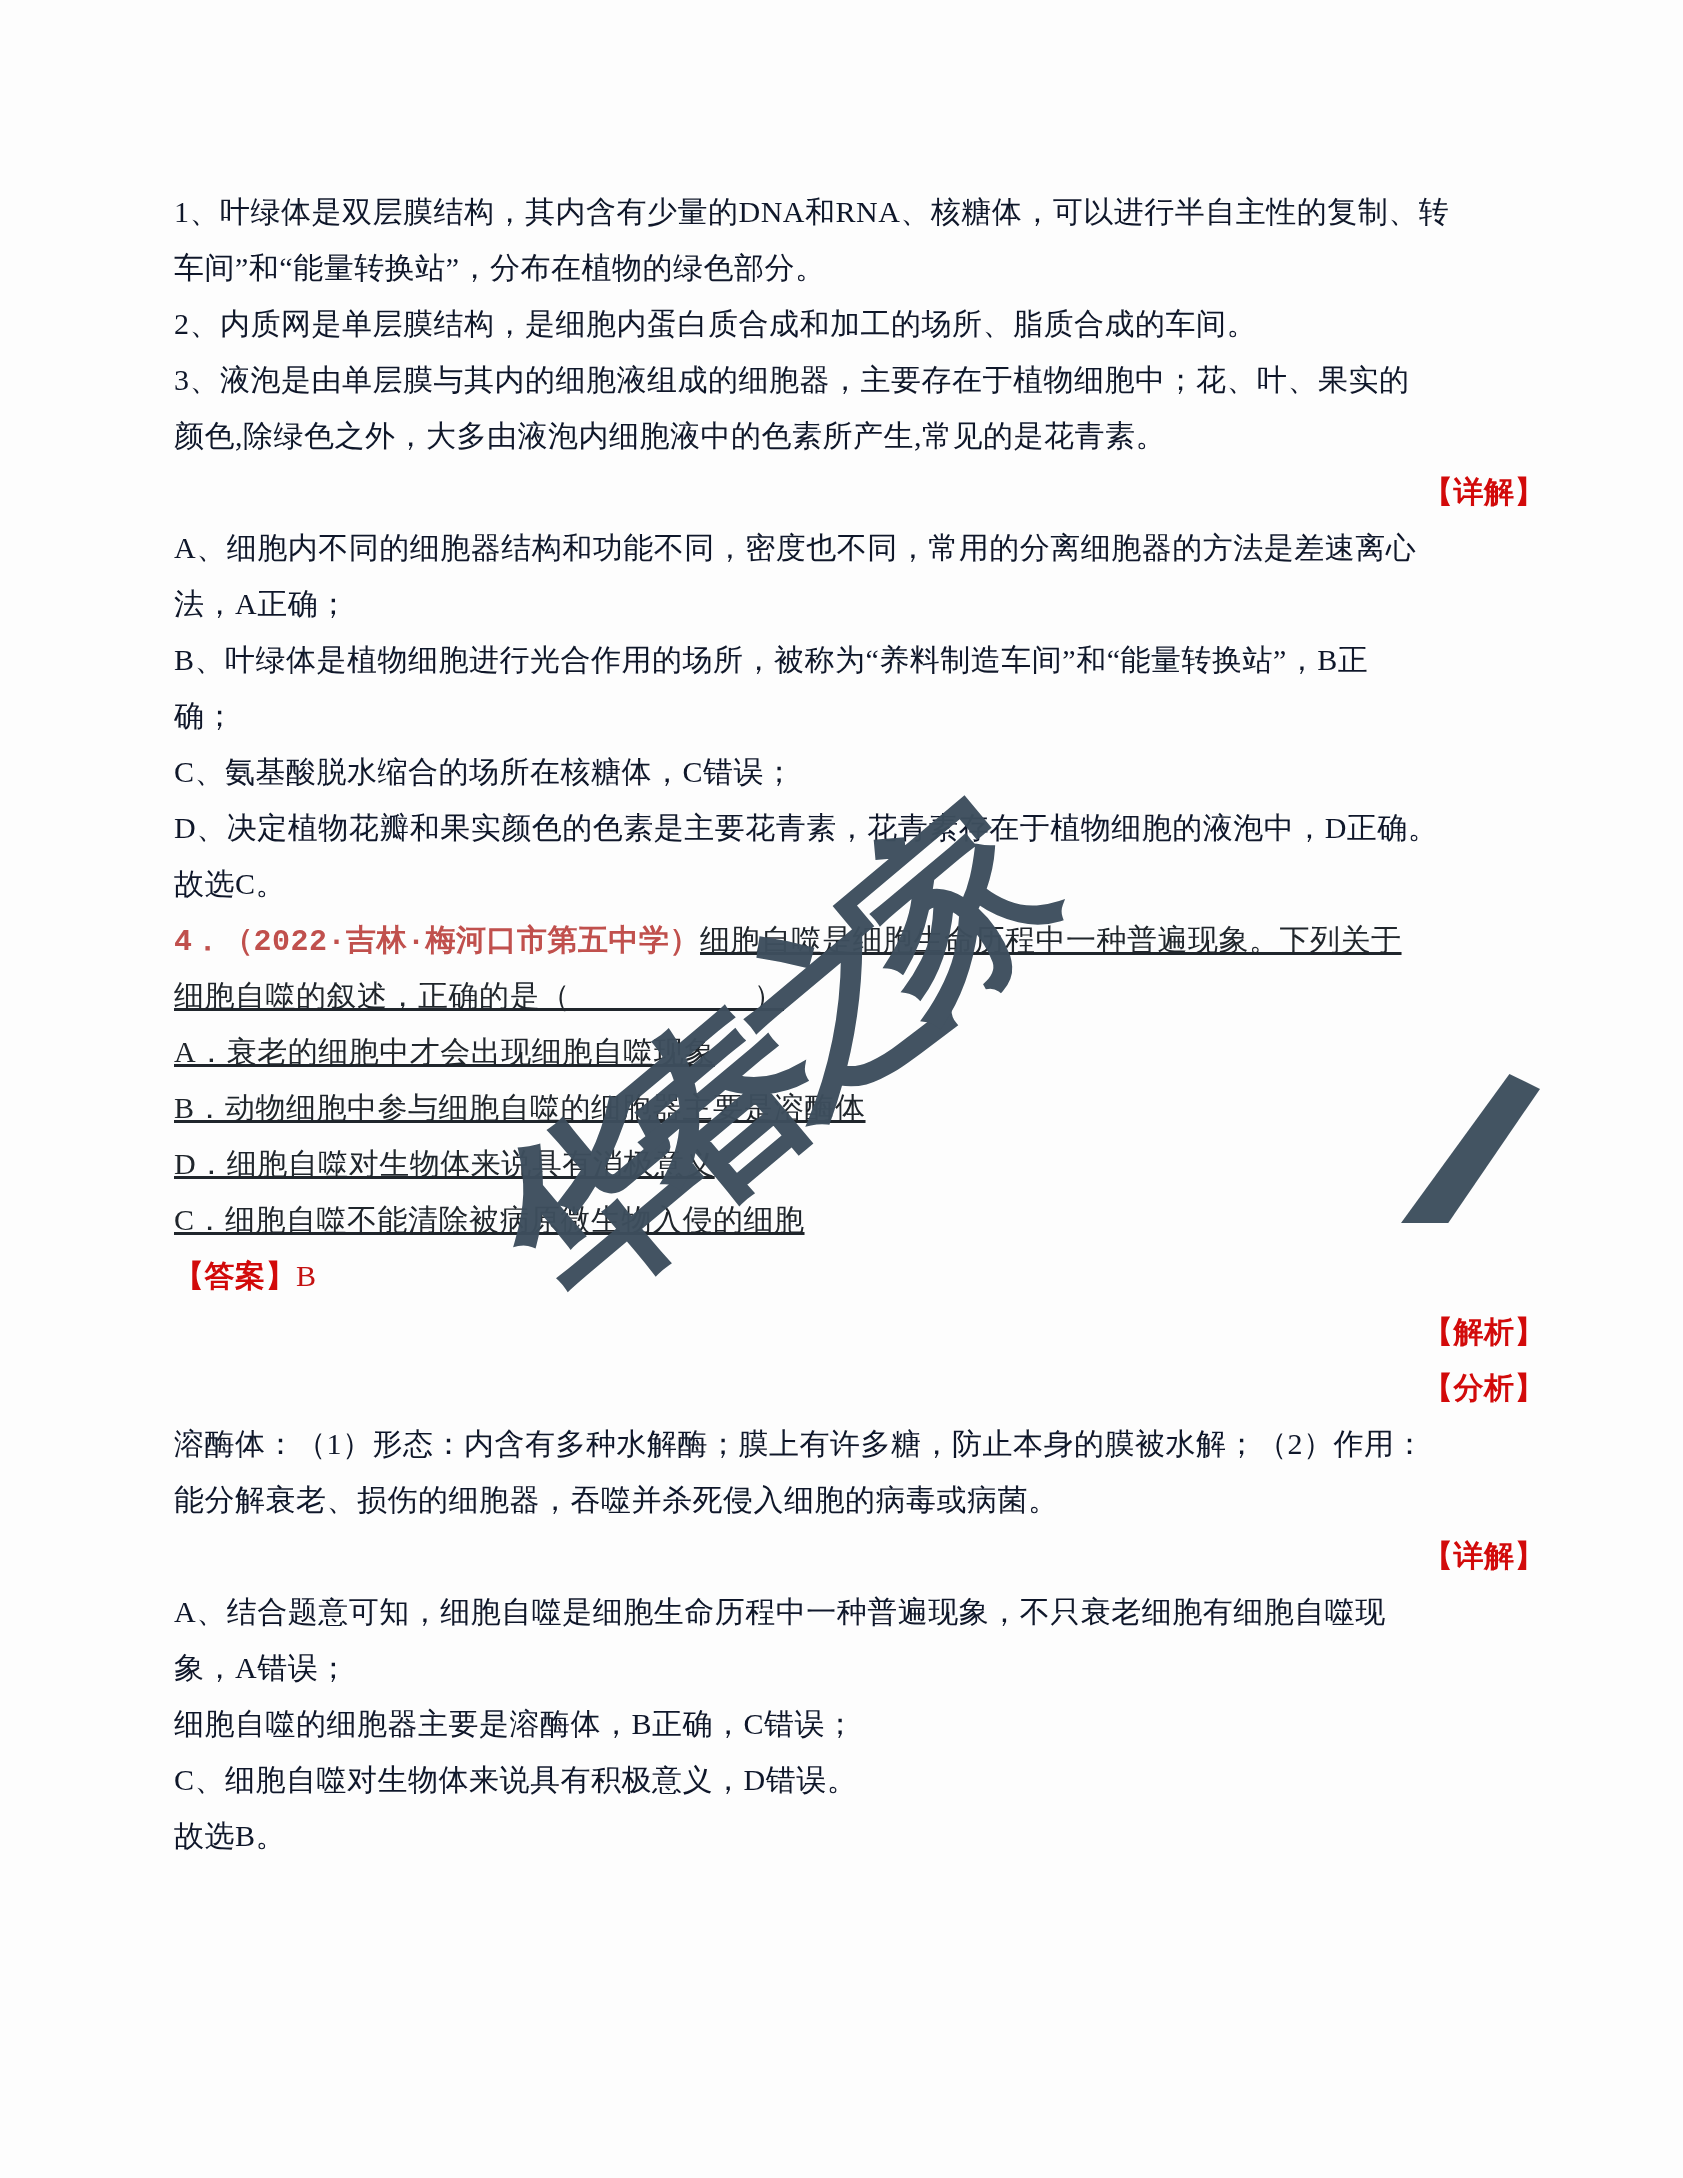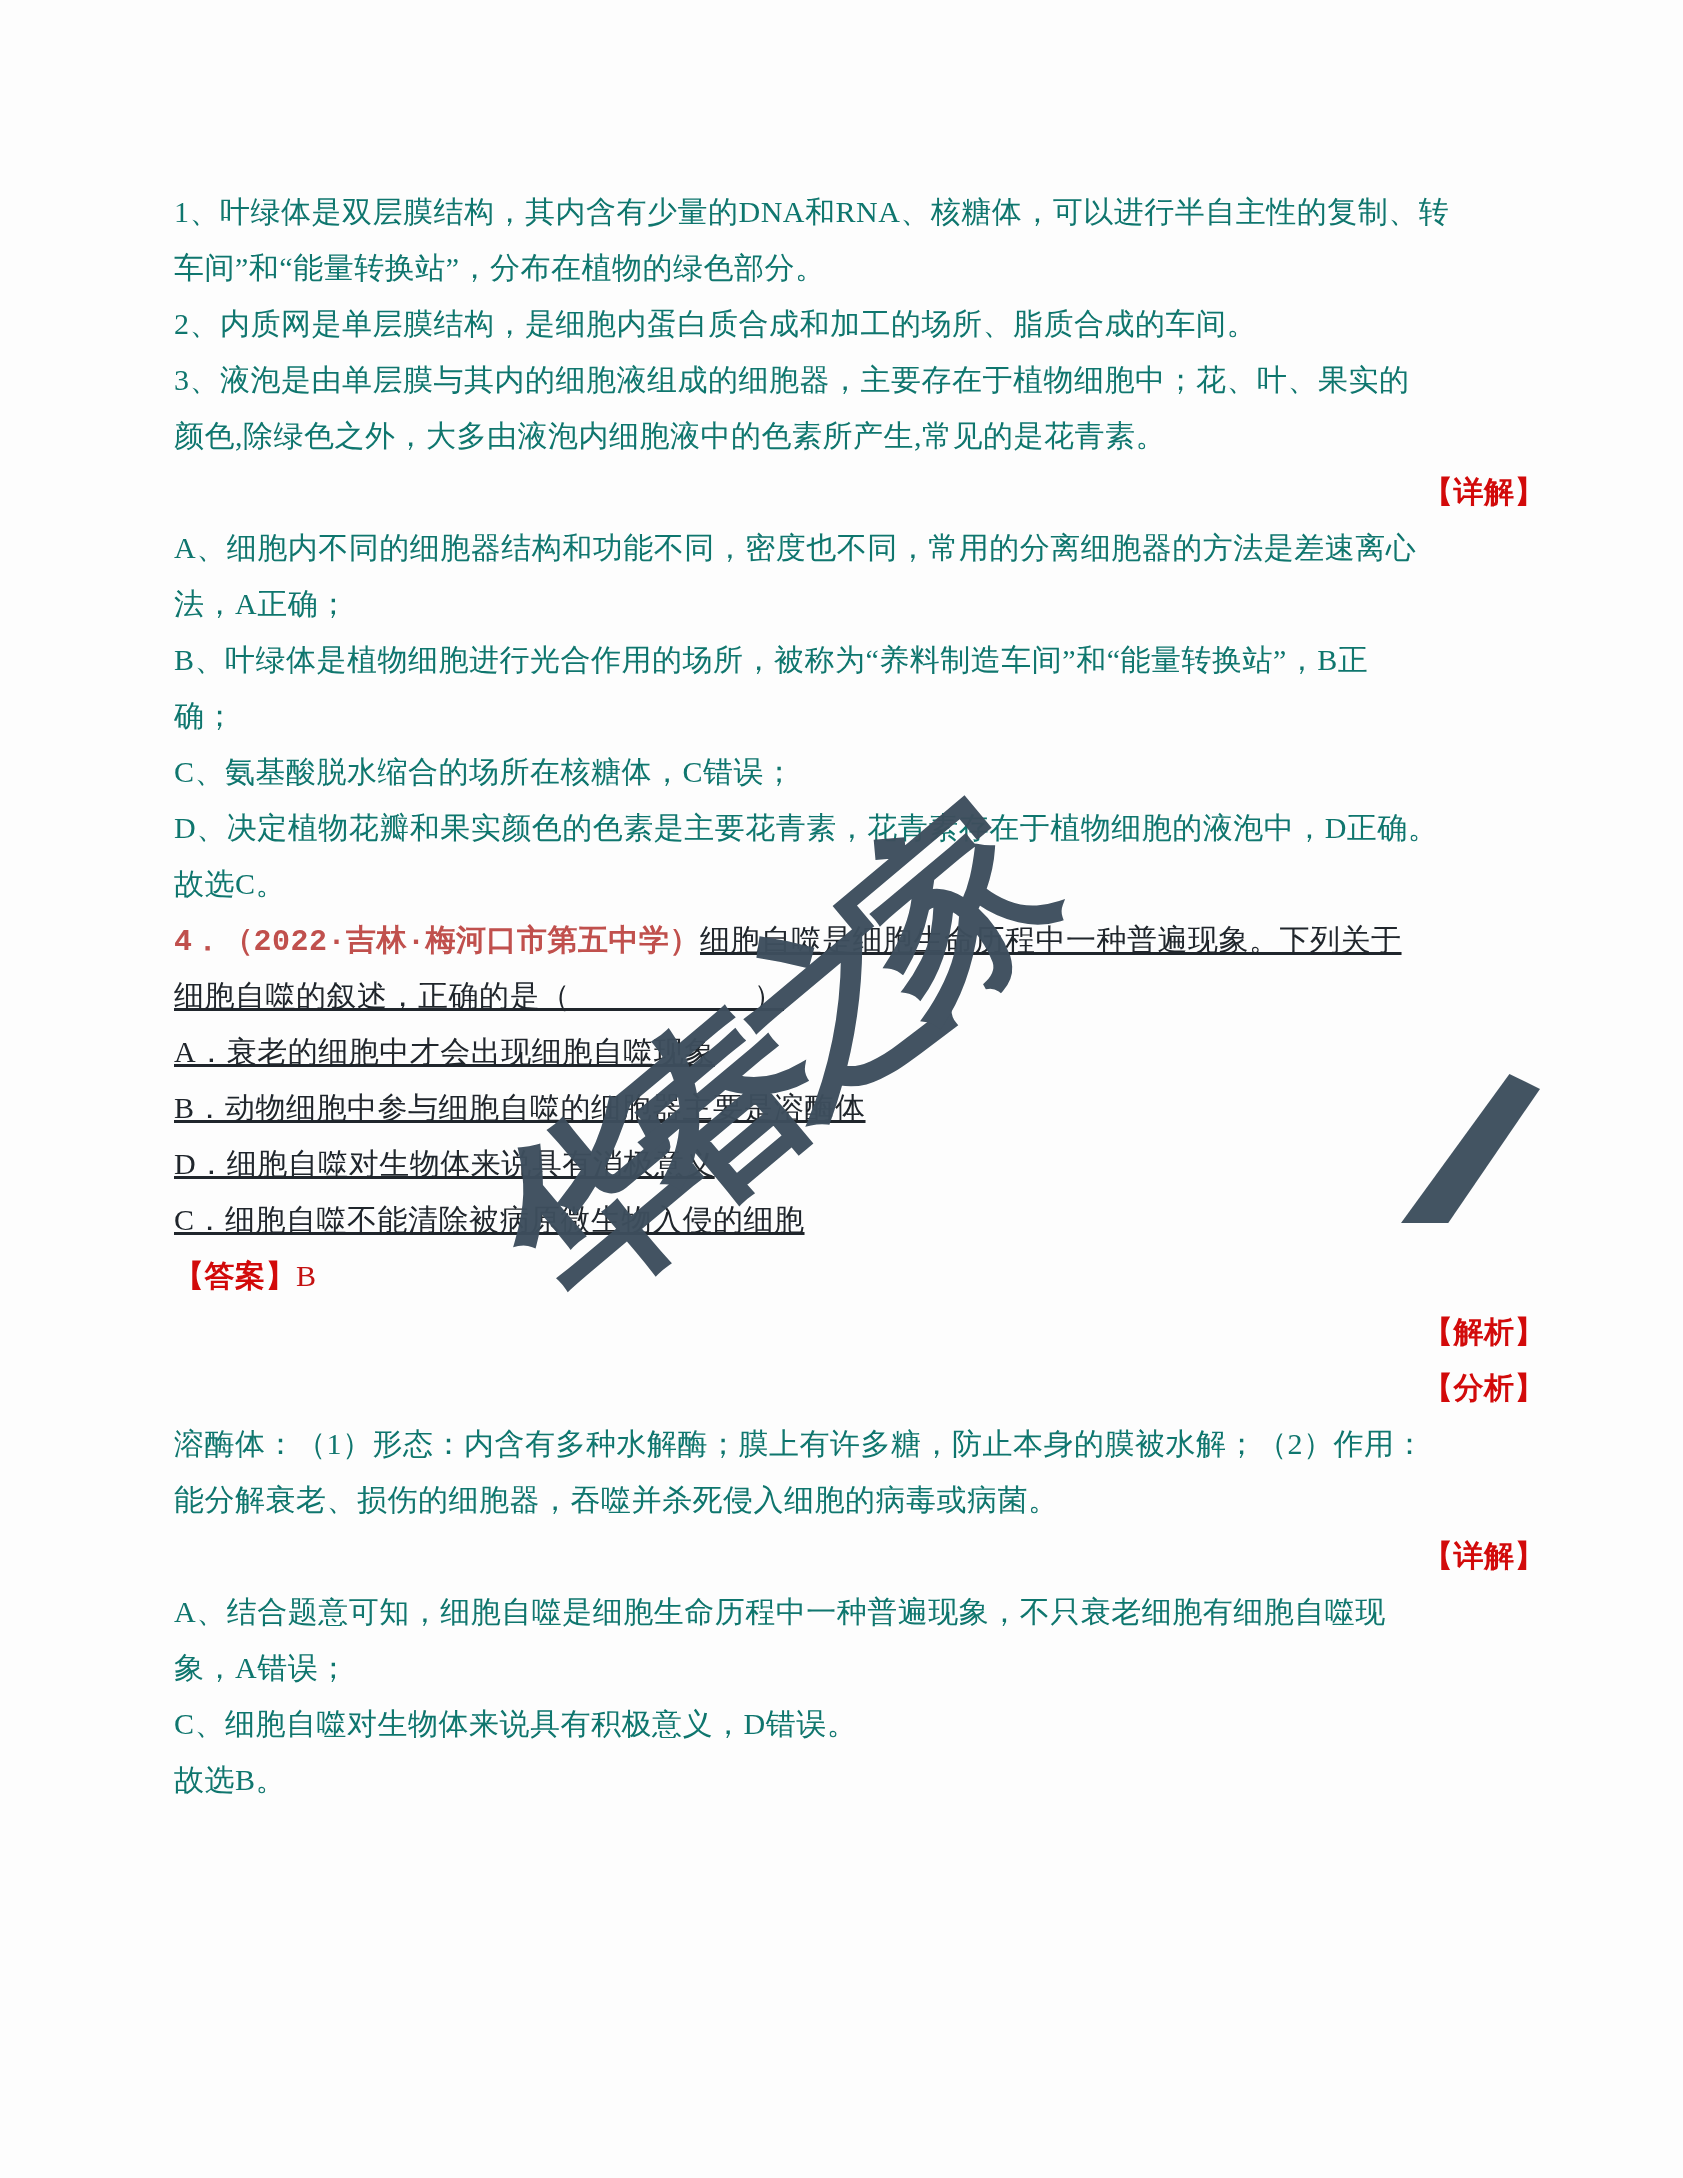--- a/index.html
+++ b/index.html
@@ -8,21 +8,21 @@
     background:#fdfdfd;
     font-family:"Liberation Serif","DejaVu Serif",serif;
   }
   .doc{
     position:absolute;left:174px;top:184px;width:1371px;
   }
   .doc p{
     margin:0;height:56px;line-height:56px;font-size:30px;
     white-space:nowrap;overflow:hidden;letter-spacing:0.5px;
   }
-  .red{color:#0f766e;}
+  .red{color:#0f172a;}
   .hdr{color:#d20a0a;font-weight:bold;text-align:right;}
   .blk{color:#20262c;text-decoration:underline;}
   .cite{color:#c0504d;font-weight:bold;font-family:Liberation Mono, monospace;}
   .answer-letter{color:#c41212;font-weight:normal;}
   .watermark{
     position:absolute;left:416px;top:693px;width:693px;height:752px;
     display:flex;align-items:center;justify-content:center;
     transform:rotate(-40deg);transform-origin:center center;
     color:#3d4e5d;font-size:193px;font-weight:bold;white-space:nowrap;
     letter-spacing:-42px;opacity:0.97;z-index:5;pointer-events:none;
@@ -62,19 +62,20 @@
   <p>
     <span class="hdr">【答案】</span><span class="answer-letter">B</span>
   </p>
   <p class="hdr">【解析】</p>
   <p class="hdr">【分析】</p>
   <p class="red">溶酶体：（1）形态：内含有多种水解酶；膜上有许多糖，防止本身的膜被水解；（2）作用：</p>
   <p class="red">能分解衰老、损伤的细胞器，吞噬并杀死侵入细胞的病毒或病菌。</p>
   <p class="hdr">【详解】</p>
   <p class="red">A、结合题意可知，细胞自噬是细胞生命历程中一种普遍现象，不只衰老细胞有细胞自噬现</p>
   <p class="red">象，A错误；</p>
+  <p class="red">细胞自噬的细胞器主要是溶酶体，B正确，C错误；</p>
   <p class="red">C、细胞自噬对生物体来说具有积极意义，D错误。</p>
   <p class="red">故选B。</p>
 </div>
 
 <div class="watermark">华春之家</div>
 <div class="flourish"></div>
 
 
 </body></html>

